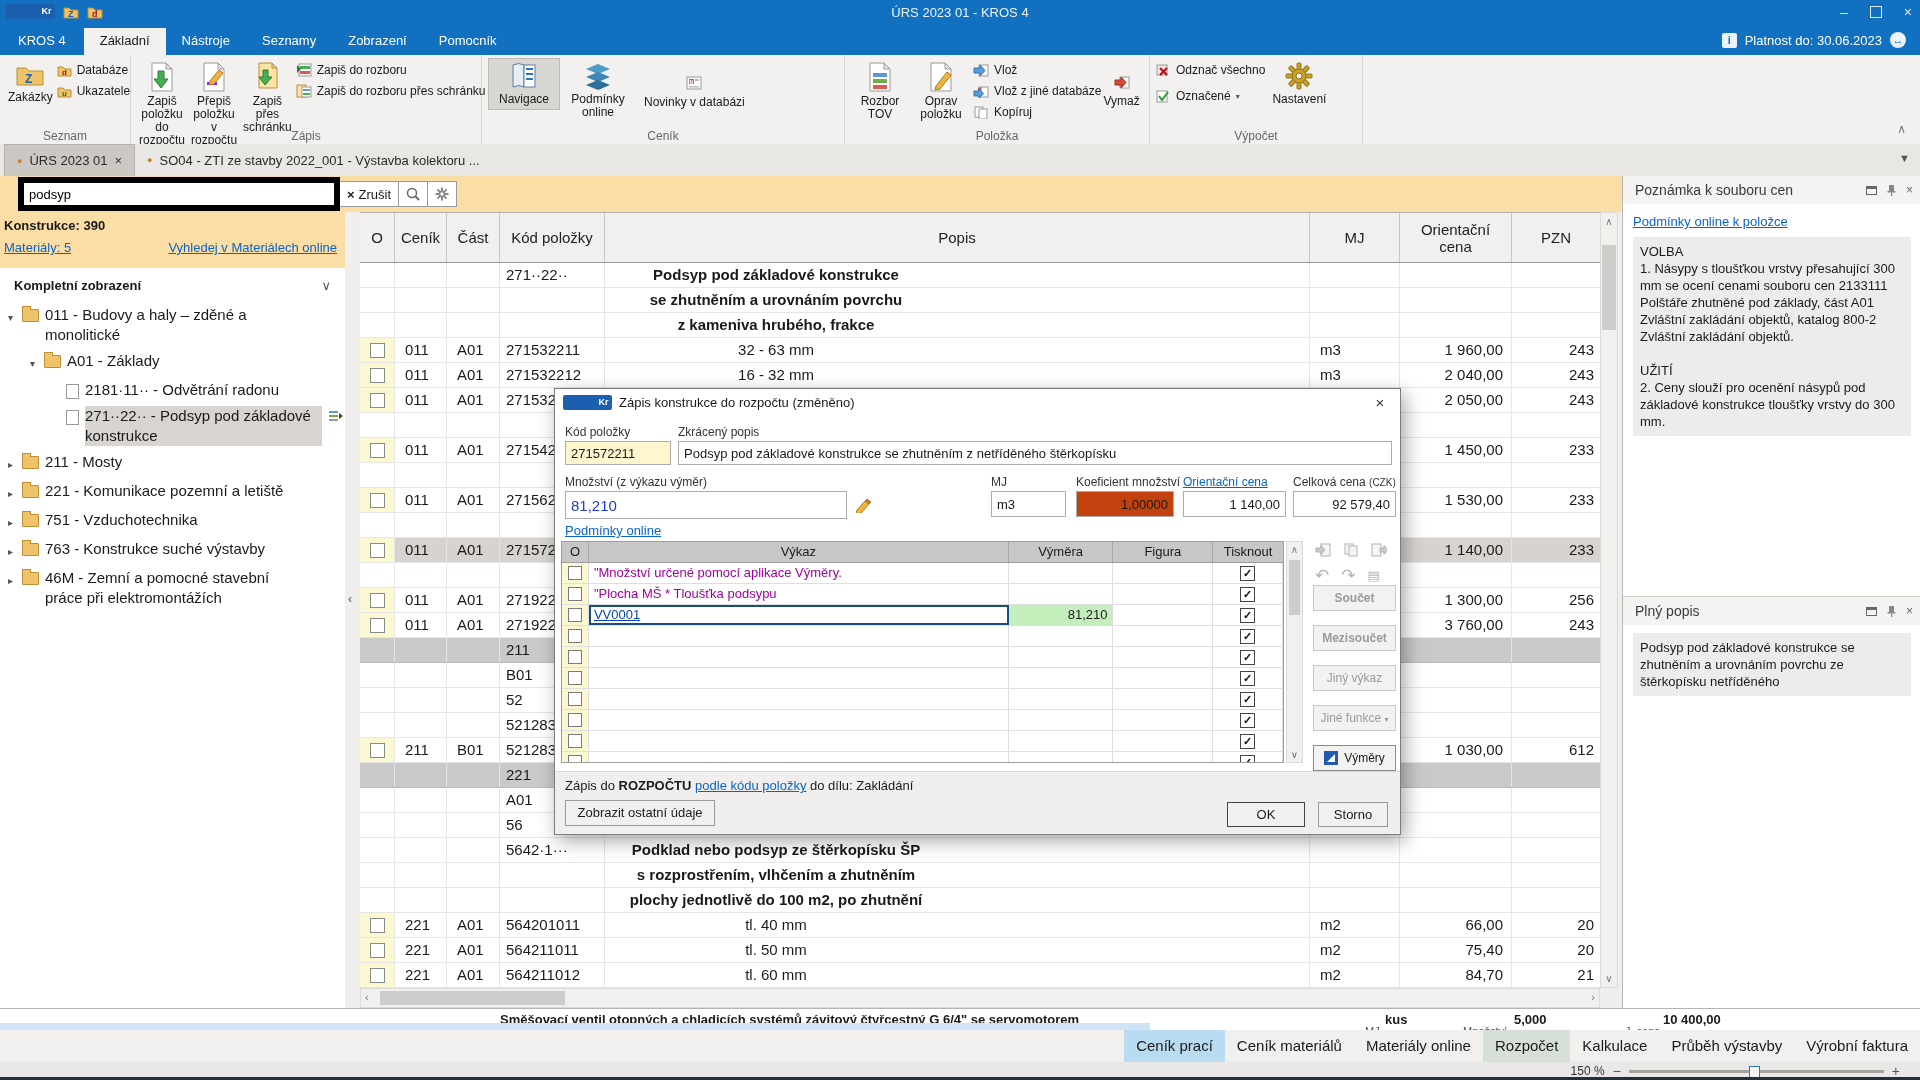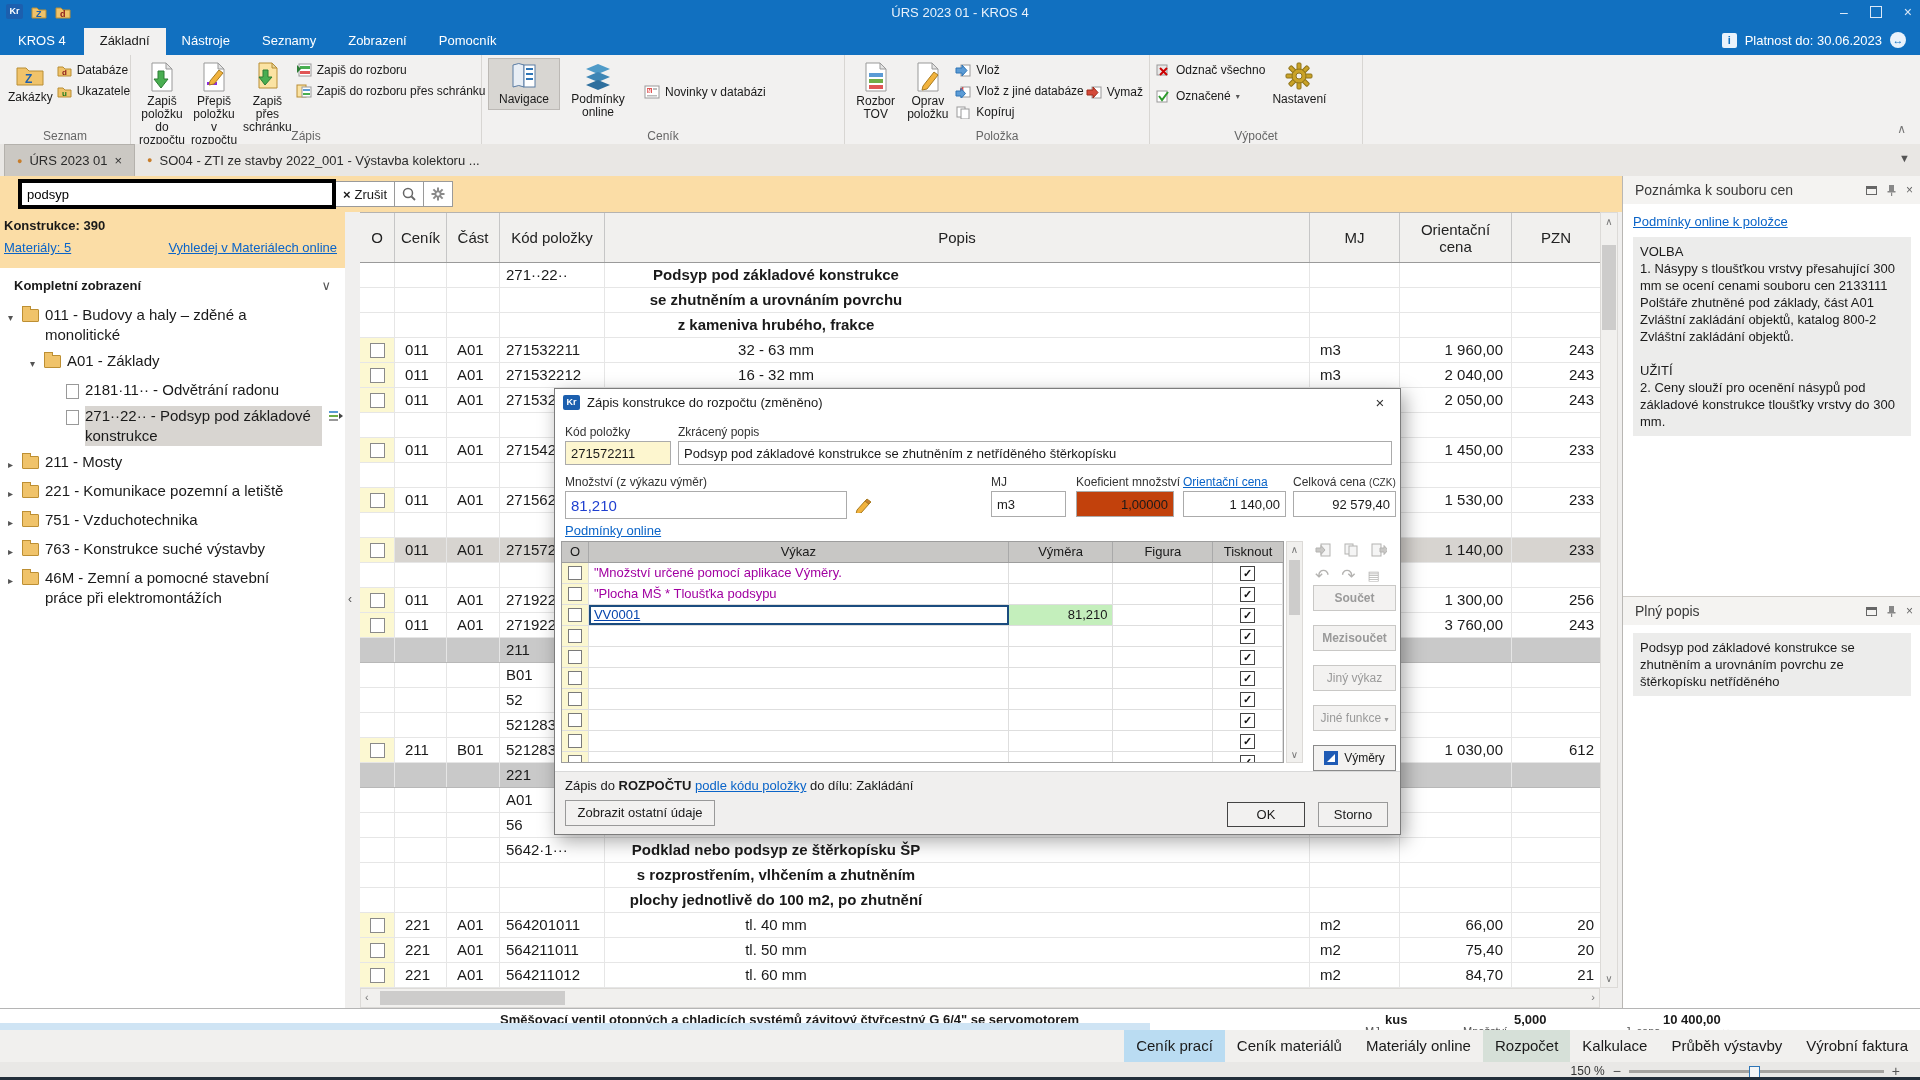--- a/index.html
+++ b/index.html
@@ -27,35 +27,35 @@
   
   #ribbon{left:0;top:55px;width:1920px;height:89px;background:#f2f1f0;border-bottom:1px solid #d0cecb;display:flex;}
   .rgroup{position:relative;border-right:1px solid #d8d6d3;padding:3px 6px 18px 6px;display:flex;gap:2px;align-items:flex-start;}
   .rlabel{position:absolute;bottom:1px;left:0;right:0;text-align:center;font-size:12px;color:#666;}
   .bigbtn{width:68px;display:flex;flex-direction:column;align-items:center;text-align:center;
           font-size:12px;line-height:13px;padding:3px 1px;border:1px solid transparent;}
   .bigbtn svg{margin-bottom:3px;}
   .bigbtn.active{background:#d8d6d2;border:1px solid #bcb9b5;}
   .smallstack{display:flex;flex-direction:column;gap:7px;padding-top:5px;}
   .smallbtn{display:flex;align-items:center;gap:5px;font-size:12px;white-space:nowrap;}
-  .vcenter{align-self:center;}
+  .vcenter{align-self:center;flex-direction:column;}
   #ribbon-collapse{right:14px;top:122px;color:#777;font-size:12px;}
 
   
   #doctabs{left:0;top:144px;width:1920px;height:32px;background:#e9e7e4;border-bottom:1px solid #cfccc8;
            display:flex;align-items:stretch;padding-left:4px;}
   .doctab{display:flex;align-items:center;gap:7px;font-size:13px;padding:0 12px;color:#2a2a2a;}
   .doctab.active{background:#cbc8c3;border:1px solid #b4b1ac;border-bottom:none;}
   .tab-dot{color:#c87d2a;font-size:9px;}
   .tab-x{color:#333;font-size:13px;}
   #doctab-arrow{right:10px;top:152px;color:#555;font-size:11px;}
 
   
   #searchstrip{left:0;top:176px;width:1622px;height:36px;background:#fbdda6;display:flex;align-items:center;padding-left:18px;}
-  #search-input{width:300px;height:22px;border:4px solid #000000;font-size:13px;padding:0 5px;background:#fff;}
+  #search-input{width:300px;height:22px;border:6px solid #000000;font-size:13px;padding:0 5px;background:#fff;}
   .search-btn{height:24px;border:1px solid #9a9a9a;border-left:none;background:#fff;display:flex;
               align-items:center;gap:4px;font-size:13px;padding:0 7px;}
 
   
   #sidebar{left:0;top:212px;width:345px;height:796px;background:#fff;border-right:1px solid #cfccc8;}
   #sidebar-info{left:0;top:0;width:345px;height:56px;background:#fbdda6;padding:6px 4px;box-sizing:border-box;}
   #konstrukce{font-size:13px;font-weight:bold;}
   .side-link{font-size:13px;color:#0a64c8;text-decoration:underline;}
   #side-links{display:flex;justify-content:space-between;margin-top:7px;padding-right:4px;}
   #tree-header{left:0;top:60px;width:345px;height:26px;font-weight:bold;font-size:13px;padding:6px 14px;box-sizing:border-box;}
@@ -134,21 +134,21 @@
   #zoomtrack{width:255px;height:3px;background:#a5a3a0;position:relative;}
   #zoomthumb{position:absolute;left:120px;top:-4px;width:9px;height:11px;background:#f5f5f5;border:1px solid #2e75b6;}
 
   
   #dialog{left:554px;top:388px;width:845px;height:445px;background:#fff;border:1px solid #7c7c7c;
           box-shadow:4px 6px 18px rgba(0,0,0,.35);z-index:50;}
   #dlg-title{left:0;top:0;width:845px;height:26px;display:flex;align-items:center;padding-left:8px;box-sizing:border-box;}
   #dlg-title .t{font-size:13px;margin-left:7px;flex:1;}
   #dlg-close{width:40px;text-align:center;font-size:15px;color:#333;}
   .kr-logo{width:17px;height:15px;background:#1c5fae;color:#fff;font-size:9px;font-weight:bold;
-           text-align:center;line-height:15px;border-radius:2px;}
+           text-align:center;line-height:15px;border-radius:2px;padding-left:32px;}
   .dlg-label{position:absolute;font-size:12px;color:#333;white-space:nowrap;}
   .dlg-input{position:absolute;border:1px solid #ababab;background:#fff;font-size:13px;padding:0 5px;
              box-sizing:border-box;display:flex;align-items:center;}
   .dlg-input.num{justify-content:flex-end;}
   #dlg-grid{left:6px;top:152px;width:723px;height:222px;border:1px solid #9d9d9d;box-sizing:border-box;overflow:hidden;}
   #dlg-ghead{display:flex;height:20px;background:#c8c7c5;border-bottom:1px solid #9d9d9d;}
   .gh{font-size:13px;text-align:center;line-height:19px;border-right:1px solid #a9a9a9;box-sizing:border-box;}
   .drow{display:flex;height:20px;border-bottom:1px solid #dedede;}
   .dcell{border-right:1px solid #dedede;box-sizing:border-box;font-size:13px;line-height:19px;
          overflow:hidden;white-space:nowrap;}

